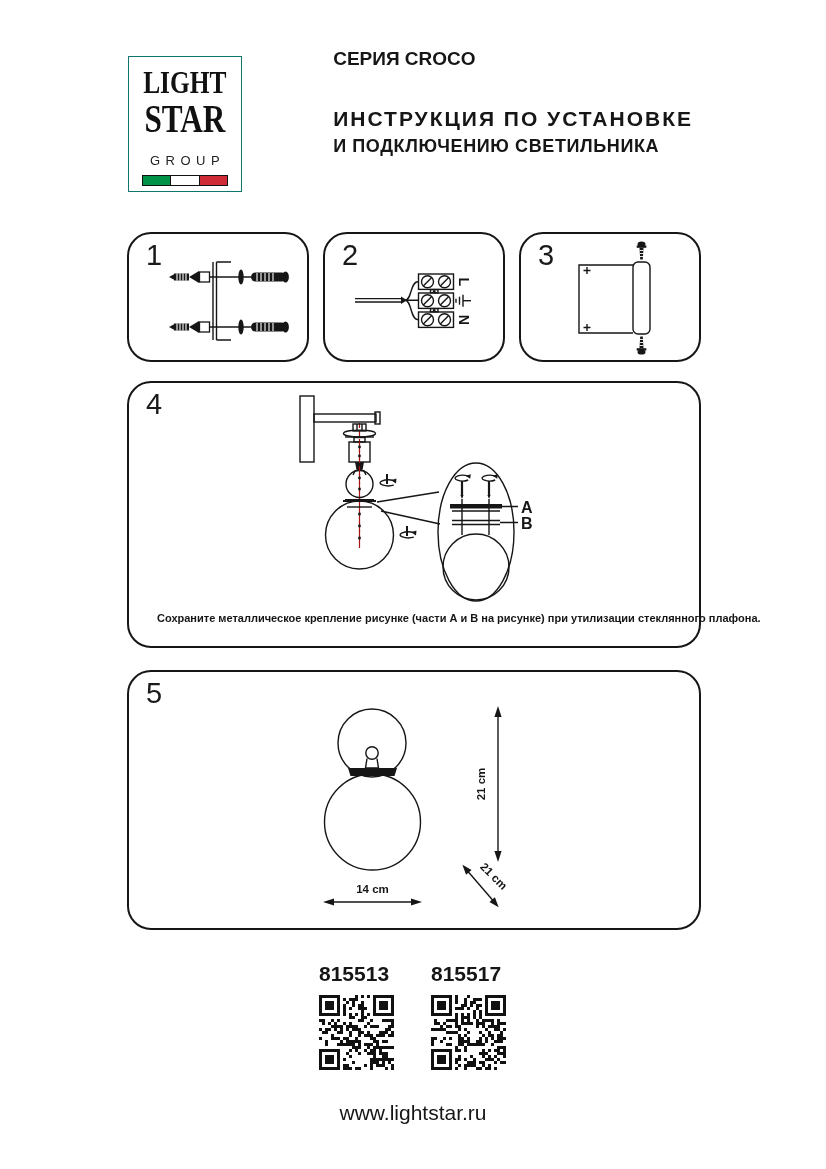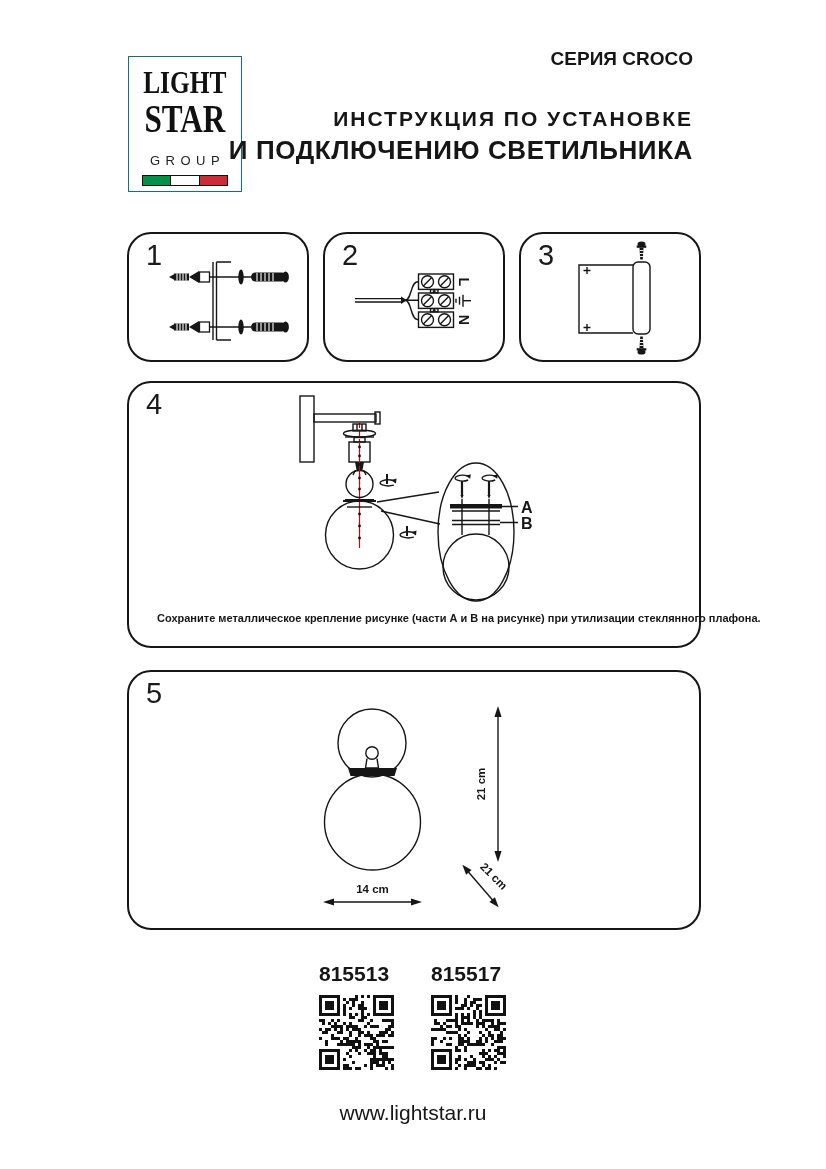--- a/index.html
+++ b/index.html
@@ -15,25 +15,25 @@
   .logo-word{font-family:"Liberation Serif","DejaVu Serif",serif;font-weight:700;color:#111;line-height:1;}
   .logo-light{font-size:31px;transform:scaleX(0.82);letter-spacing:0px;}
   .logo-star{font-size:40px;transform:scaleX(0.78);margin-top:1px;}
   .logo-group{font-size:13px;font-weight:400;letter-spacing:5.5px;margin:14px 0 0 5px;color:#222;}
   .flag{width:84px;height:9px;margin-top:7px;border:1px solid #111;display:flex;}
   .flag span{flex:1;height:100%;}
   .flag .g{background:#009246;border-right:1px solid #111;}
   .flag .w{background:#ffffff;}
   .flag .r{background:#ce2b37;border-left:1px solid #111;}
   
-  .titles{position:absolute;top:49px;right:133px;text-align:right;}
+  .titles{position:absolute;top:49px;right:133px;}
   .t-series{font-size:19px;font-weight:700;line-height:1.0;}
   .t-art{font-size:19px;font-weight:700;line-height:1.0;margin-top:11px;}
   .t-main1{font-size:21px;font-weight:700;letter-spacing:2px;margin-top:40px;line-height:1.0;}
-  .t-main2{font-size:26px;font-weight:700;letter-spacing:0.6px;margin-top:8px;line-height:1.0;}
+  .t-main2{font-size:18px;font-weight:700;letter-spacing:0.6px;margin-top:8px;line-height:1.0;}
   
   .panel{position:absolute;border:2px solid #161616;border-radius:24px;background:#fff;}
   .step-num{position:absolute;left:17px;top:5px;font-size:29px;font-weight:400;color:#1a1a1a;z-index:2;}
   .panel svg{position:absolute;left:0;top:0;}
   .s1{left:127px;top:232px;width:178px;height:126px;}
   .s2{left:323px;top:232px;width:178px;height:126px;}
   .s3{left:519px;top:232px;width:178px;height:126px;}
   .s4{left:127px;top:381px;width:570px;height:263px;}
   .s5{left:127px;top:670px;width:570px;height:256px;}
   .note{position:absolute;left:28px;top:228px;font-size:11px;font-weight:700;line-height:1.45;color:#161616;white-space:nowrap;}

